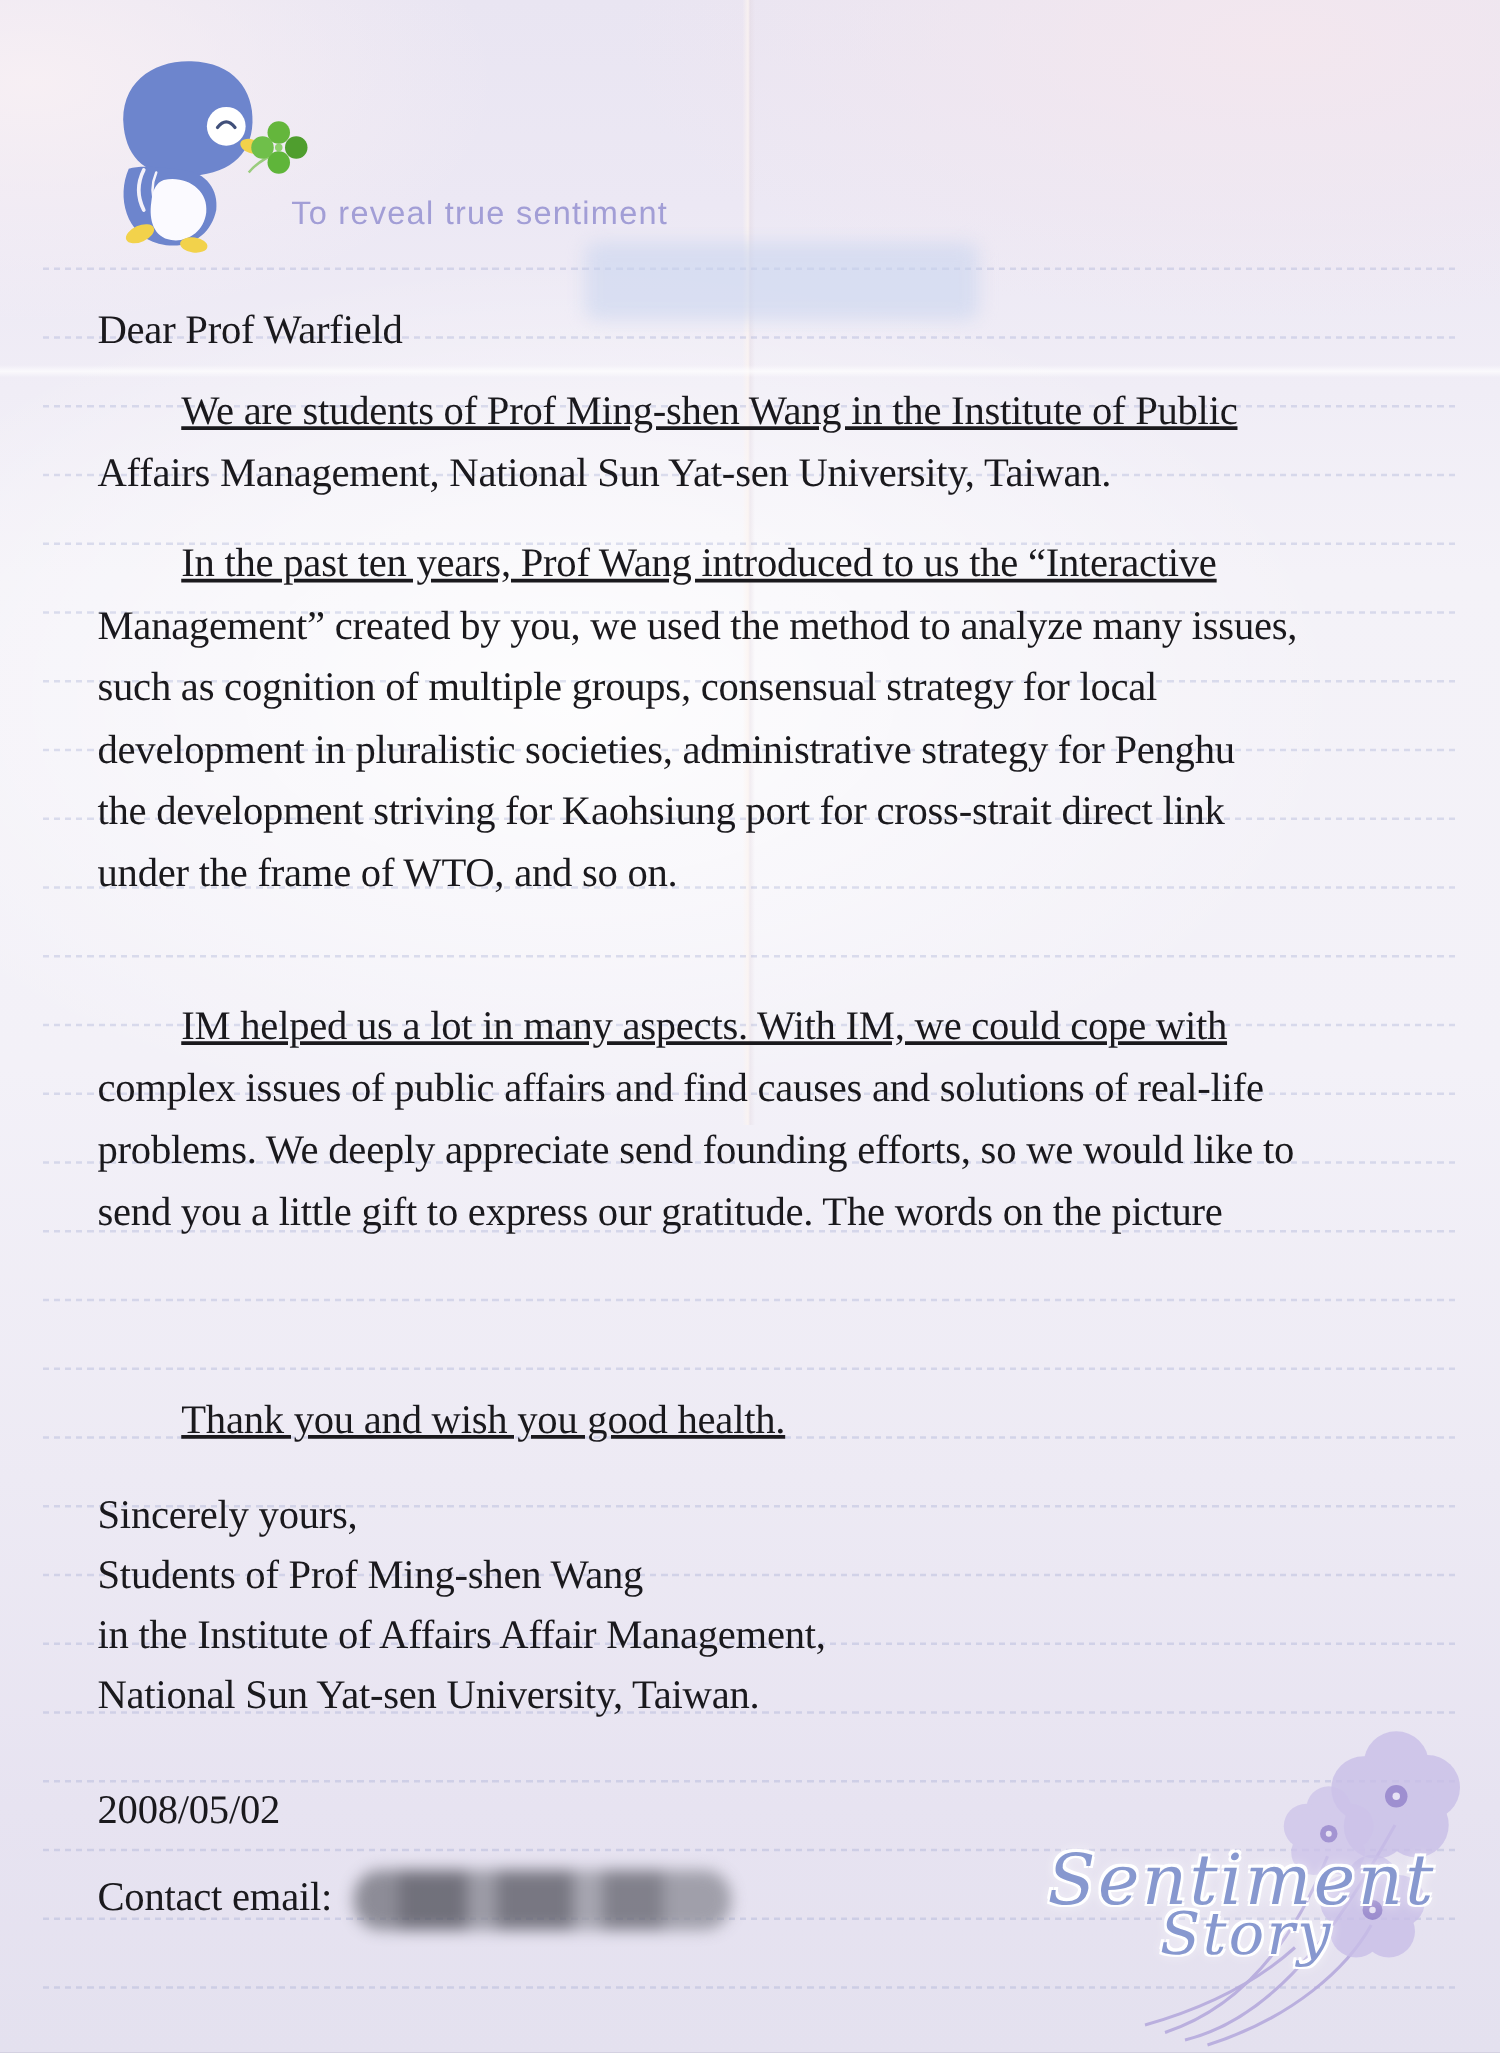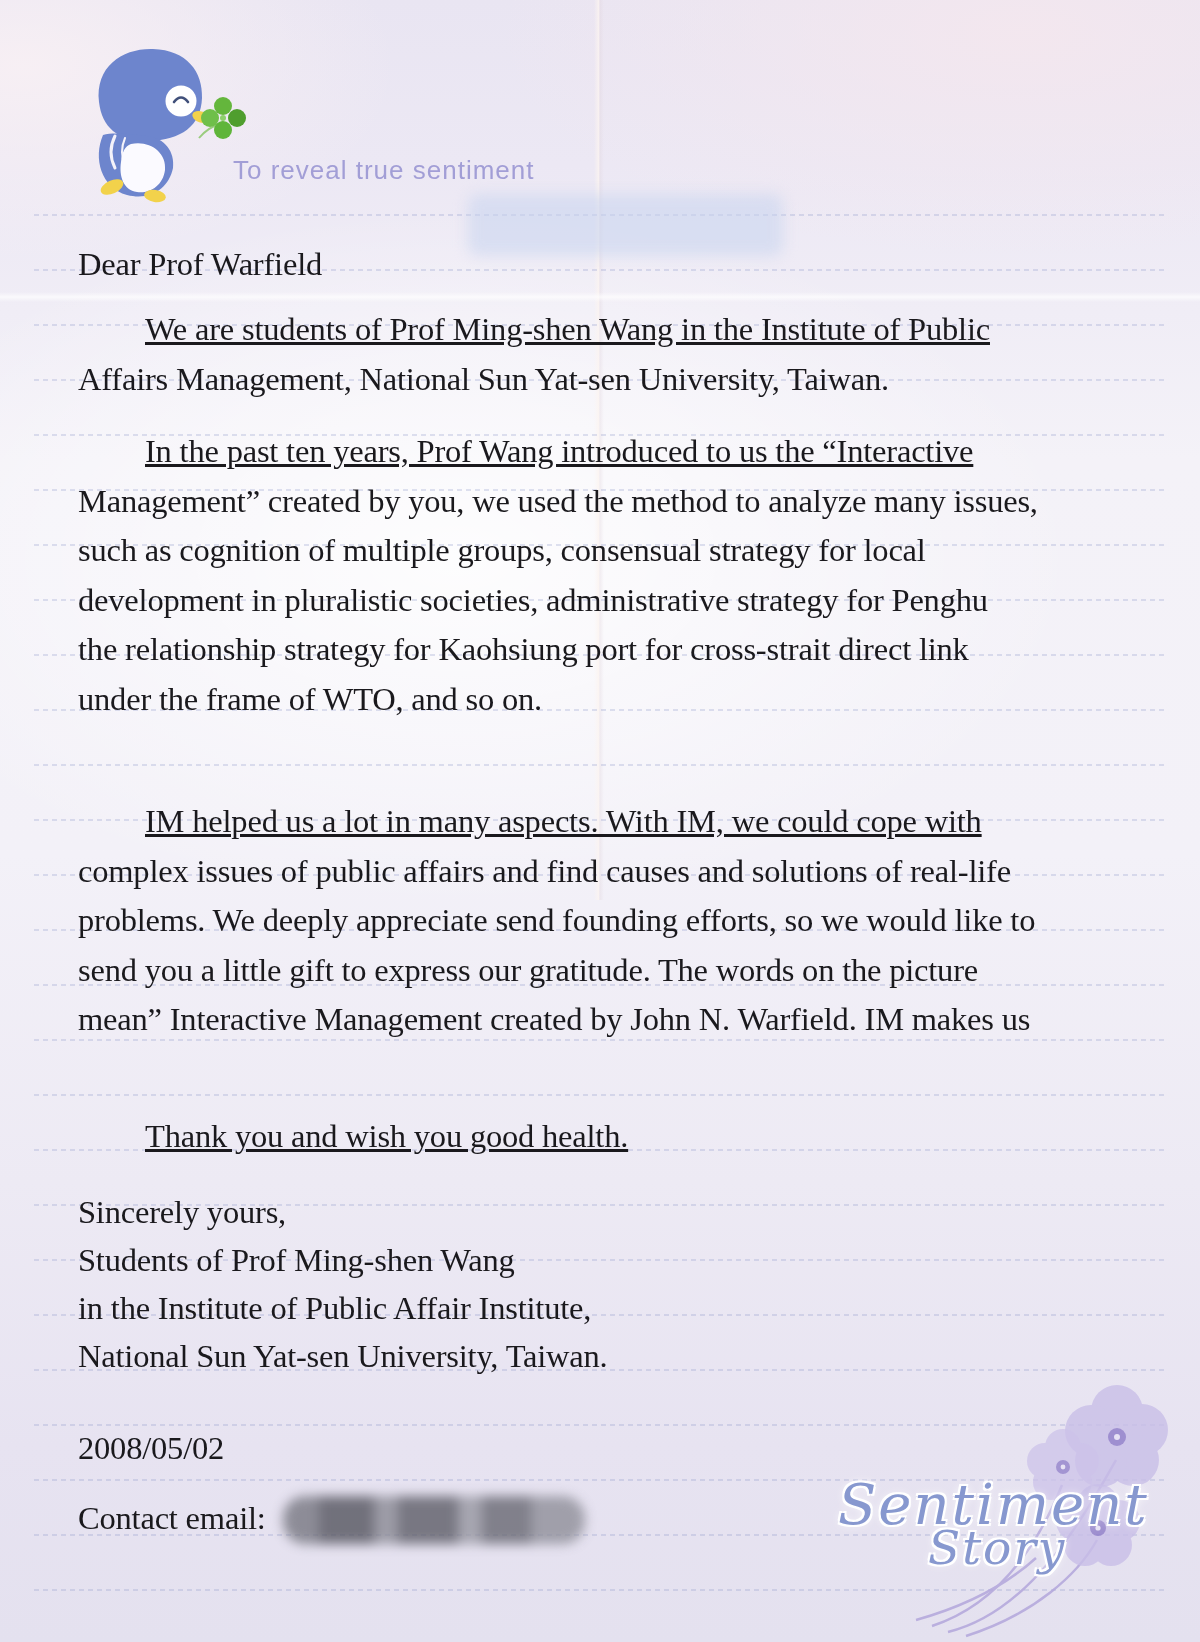--- a/index.html
+++ b/index.html
@@ -129,40 +129,39 @@
   <div class="ltr" style="top:305px">
     <div class="ln indent">We are students of Prof Ming-shen Wang in the Institute of Public</div>
     <div class="ln">Affairs Management, National Sun Yat-sen University, Taiwan.</div>
   </div>
 
   <div class="ltr" style="top:427px">
     <div class="ln indent">In the past ten years, Prof Wang introduced to us the “Interactive</div>
     <div class="ln">Management” created by you, we used the method to analyze many issues,</div>
     <div class="ln">such as cognition of multiple groups, consensual strategy for local</div>
     <div class="ln">development in pluralistic societies, administrative strategy for Penghu</div>
-    <div class="ln">the relationship strategy for Kaohsiung port for cross-strait direct link</div>
+    <div class="ln">the development striving for Kaohsiung port for cross-strait direct link</div>
     <div class="ln">under the frame of WTO, and so on.</div>
   </div>
 
   <div class="ltr" style="top:797px">
     <div class="ln indent">IM helped us a lot in many aspects. With IM, we could cope with</div>
     <div class="ln">complex issues of public affairs and find causes and solutions of real-life</div>
     <div class="ln">problems. We deeply appreciate send founding efforts, so we would like to</div>
     <div class="ln">send you a little gift to express our gratitude. The words on the picture</div>
-    <div class="ln">mean” Interactive Management created by John N. Warfield. IM makes us</div>
   </div>
 
   <div class="ltr" style="top:1112px">
     <div class="ln indent">Thank you and wish you good health.</div>
   </div>
 
   <div class="ltr close-block" style="top:1188px">
     <div class="ln">Sincerely yours,</div>
     <div class="ln">Students of Prof Ming-shen Wang</div>
-    <div class="ln">in the Institute of Public Affair Institute,</div>
+    <div class="ln">in the Institute of Affairs Affair Management,</div>
     <div class="ln">National Sun Yat-sen University, Taiwan.</div>
   </div>
 
   <div class="ltr" style="top:1424px">
     <div class="ln">2008/05/02</div>
   </div>
 
   <div class="ltr" style="top:1494px">
     <div class="ln">Contact email:</div>
   </div>

